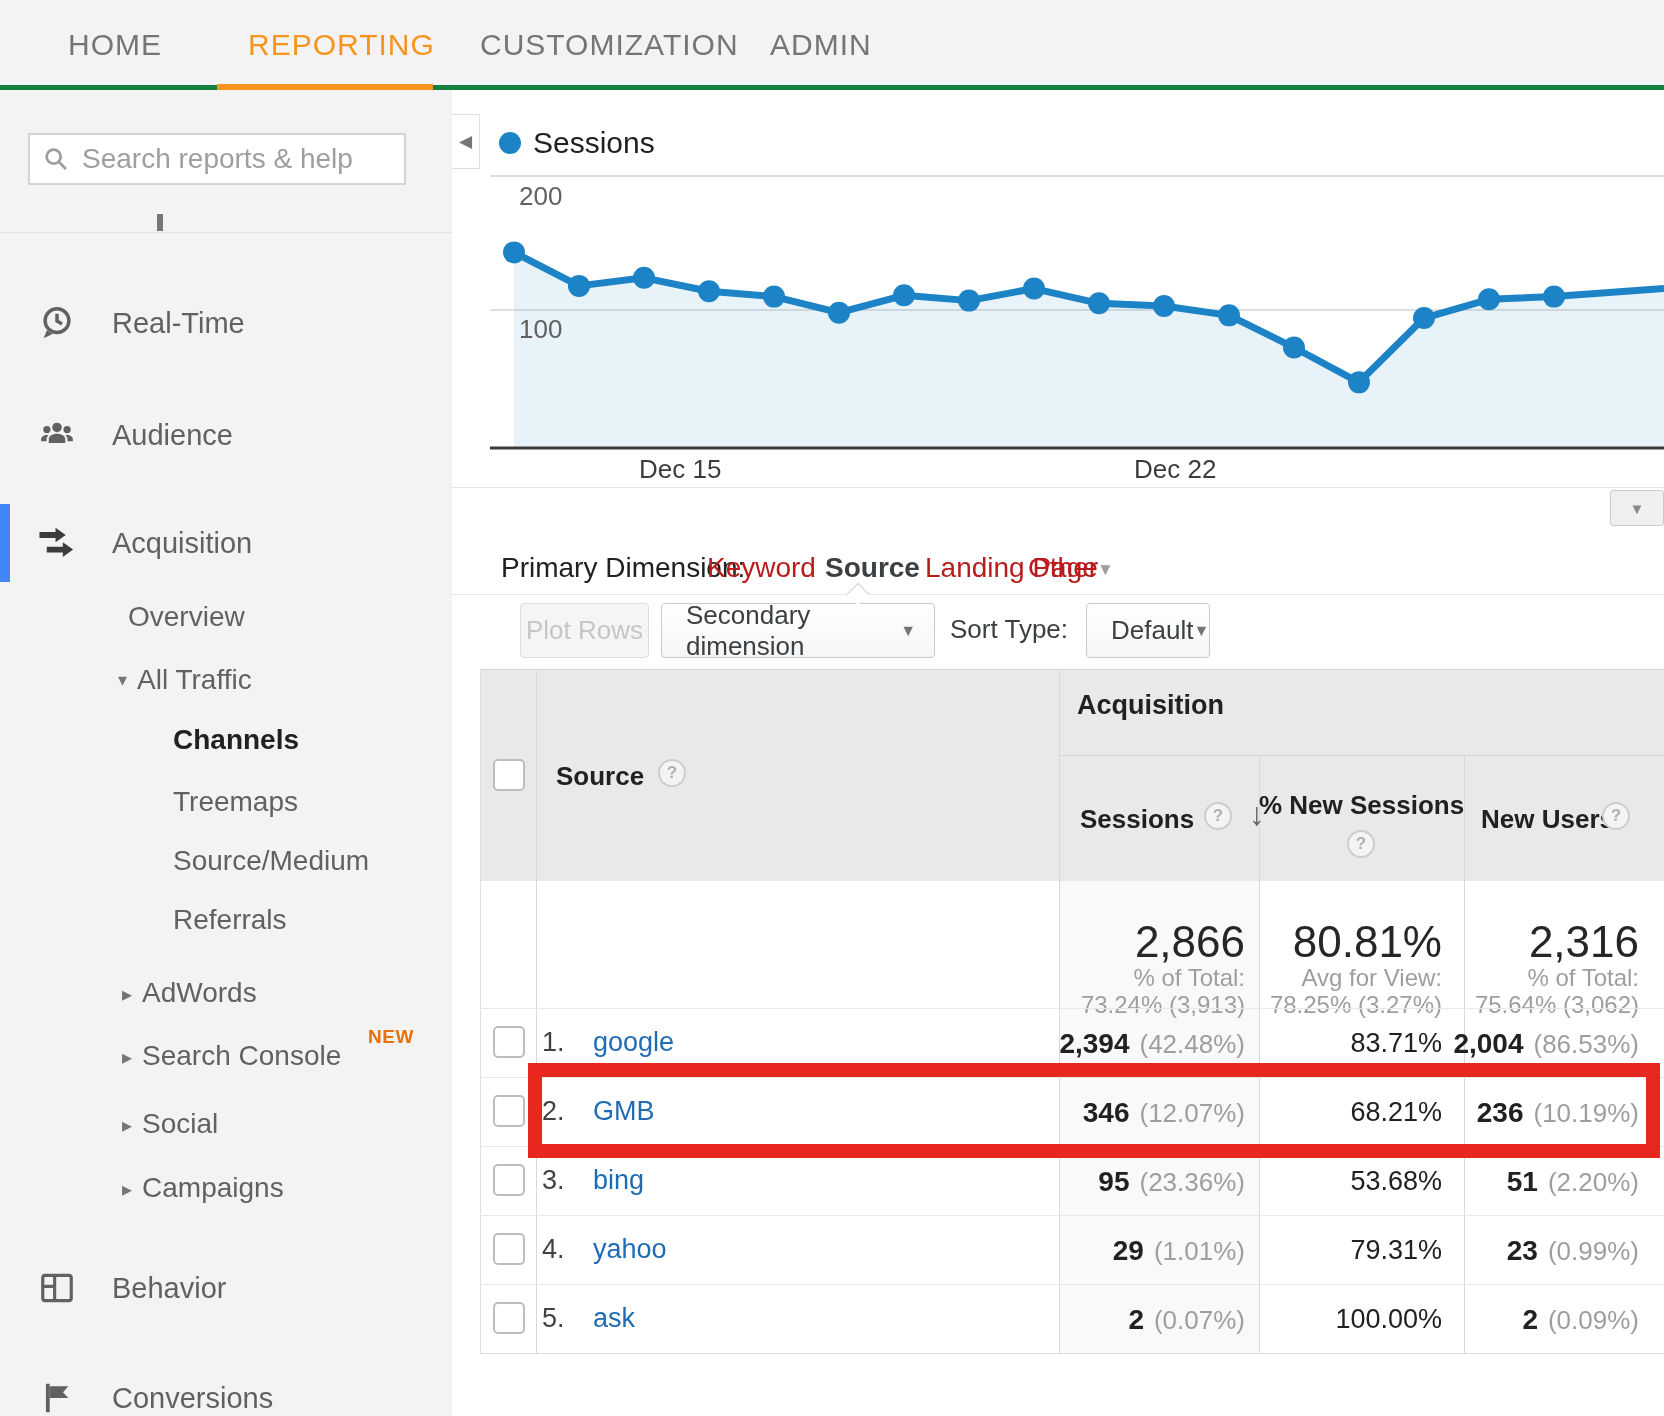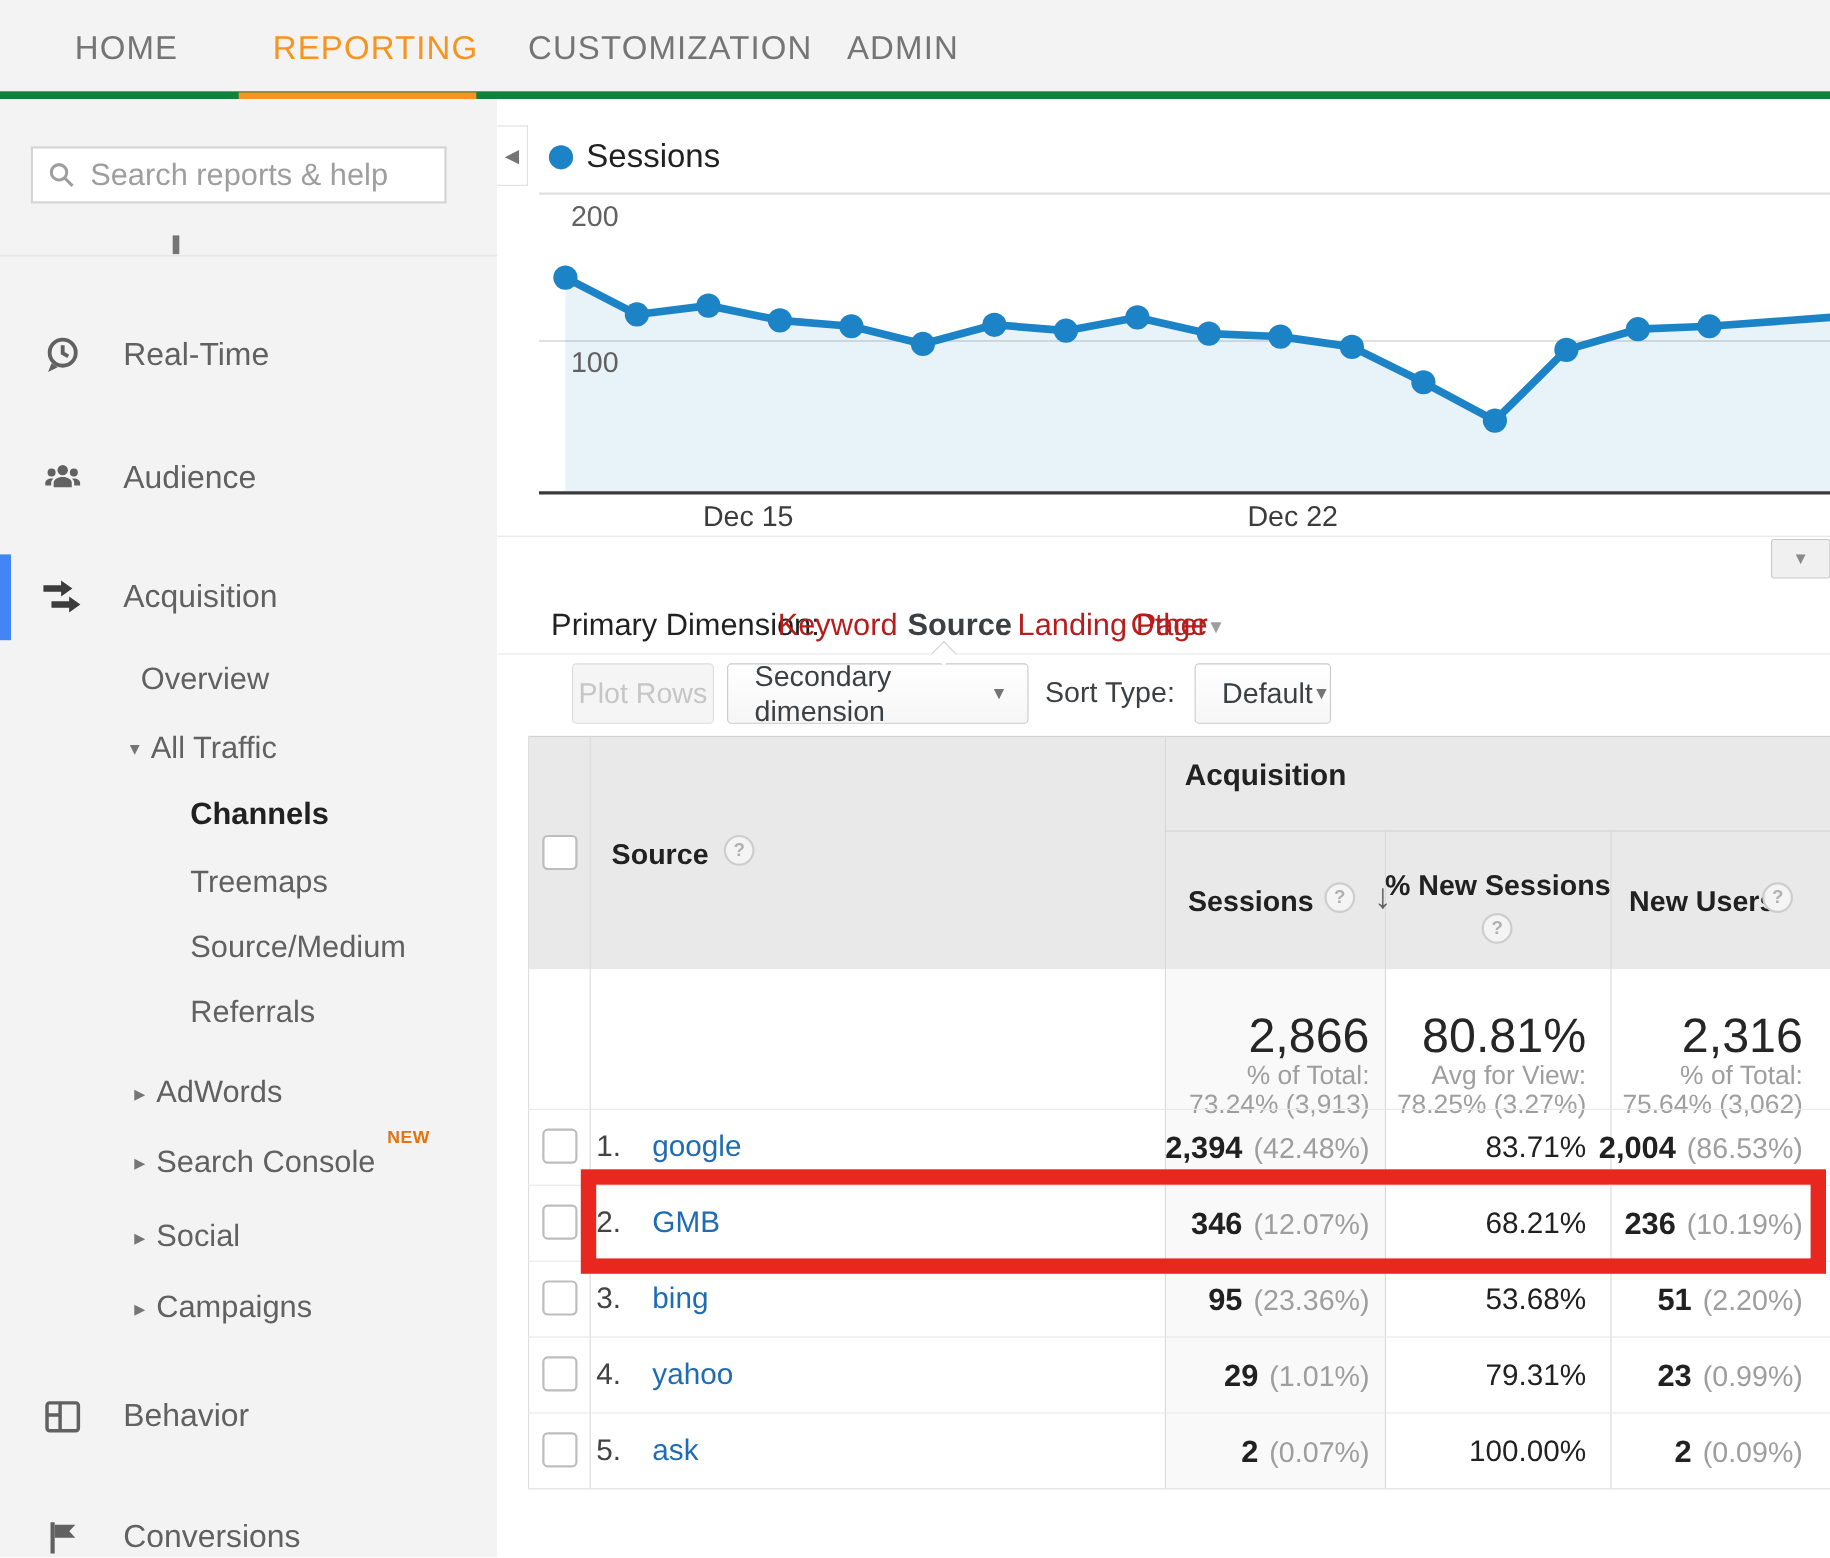--- a/index.html
+++ b/index.html
@@ -1,41 +1,41 @@
 <!DOCTYPE html>
 <html><head>
 <meta charset="utf-8">
 <style>
   html,body{margin:0;padding:0;background:#fff;}
   *{box-sizing:border-box;}
   #page{position:relative;width:1664px;height:1416px;overflow:hidden;background:#fff;
         font-family:"Liberation Sans","DejaVu Sans",sans-serif;color:#212121;}
 
   
-  #topnav{position:absolute;left:0;top:0;width:1664px;height:90px;background:#f3f3f3;border-bottom:7px solid #15803d;}
+  #topnav{position:absolute;left:0;top:0;width:1664px;height:90px;background:#f3f3f3;border-bottom:5px solid #15803d;}
   .navitem{position:absolute;top:0;height:90px;line-height:90px;font-size:30px;letter-spacing:1px;color:#757575;cursor:pointer;}
   .navitem.active{color:#f7941d;}
   #nav-underline{position:absolute;left:217px;top:84px;width:216px;height:6px;background:#f7941d;}
 
   
   #sidebar{position:absolute;left:0;top:90px;width:452px;height:1326px;background:#f3f3f3;}
   #searchbox{position:absolute;left:28px;top:43px;width:378px;height:52px;background:#fff;border:2px solid #d4d4d4;display:flex;align-items:center;}
   #searchbox svg{margin-left:12px;}
   #search-input{border:none;outline:none;background:transparent;font-family:inherit;font-size:28px;color:#757575;margin-left:10px;width:300px;}
   #search-input::placeholder{color:#9e9e9e;}
   #side-divider{position:absolute;left:0;top:142px;width:452px;height:1px;background:#e2e2e2;}
   #cut-item-sliver{position:absolute;left:157px;top:124px;width:6px;height:17px;background:#757575;}
   .side-top{position:absolute;left:0;width:452px;height:60px;cursor:pointer;}
   .side-top .lbl{position:absolute;left:112px;top:50%;transform:translateY(-50%);font-size:29px;color:#616161;}
   .side-top .ic{position:absolute;left:38px;top:50%;transform:translateY(-50%);width:38px;height:38px;}
   .side-sub{position:absolute;height:44px;cursor:pointer;font-size:28px;color:#616161;line-height:44px;}
   .caret-d{color:#757575;font-size:18px;margin-right:10px;vertical-align:3px;}
   .caret-r{color:#757575;font-size:20px;margin-right:10px;vertical-align:1px;}
   #acq-bar{position:absolute;left:0;top:414px;width:10px;height:78px;background:#4285f4;}
-  #new-badge{position:absolute;left:352px;top:936px;font-size:16px;font-weight:bold;color:#e8710a;letter-spacing:.5px;}
+  #new-badge{position:absolute;left:368px;top:936px;font-size:19px;font-weight:bold;color:#e8710a;letter-spacing:.5px;}
   .bold-sub{font-weight:bold;color:#212121;}
 
   
   #main{position:absolute;left:452px;top:90px;width:1212px;height:1326px;background:#fff;}
   #collapse-btn{position:absolute;left:0;top:24px;width:28px;height:55px;background:#fff;border:1px solid #e0e0e0;border-left:none;
     display:flex;align-items:center;justify-content:center;color:#757575;font-size:17px;cursor:pointer;}
   #legend{position:absolute;left:47px;top:36px;display:flex;align-items:center;}
   #legend-dot{width:22px;height:22px;border-radius:50%;background:#1c83c6;}
   #legend-label{margin-left:12px;font-size:30px;color:#212121;}
   #chart-svg{position:absolute;left:0;top:0;width:1212px;height:430px;}

